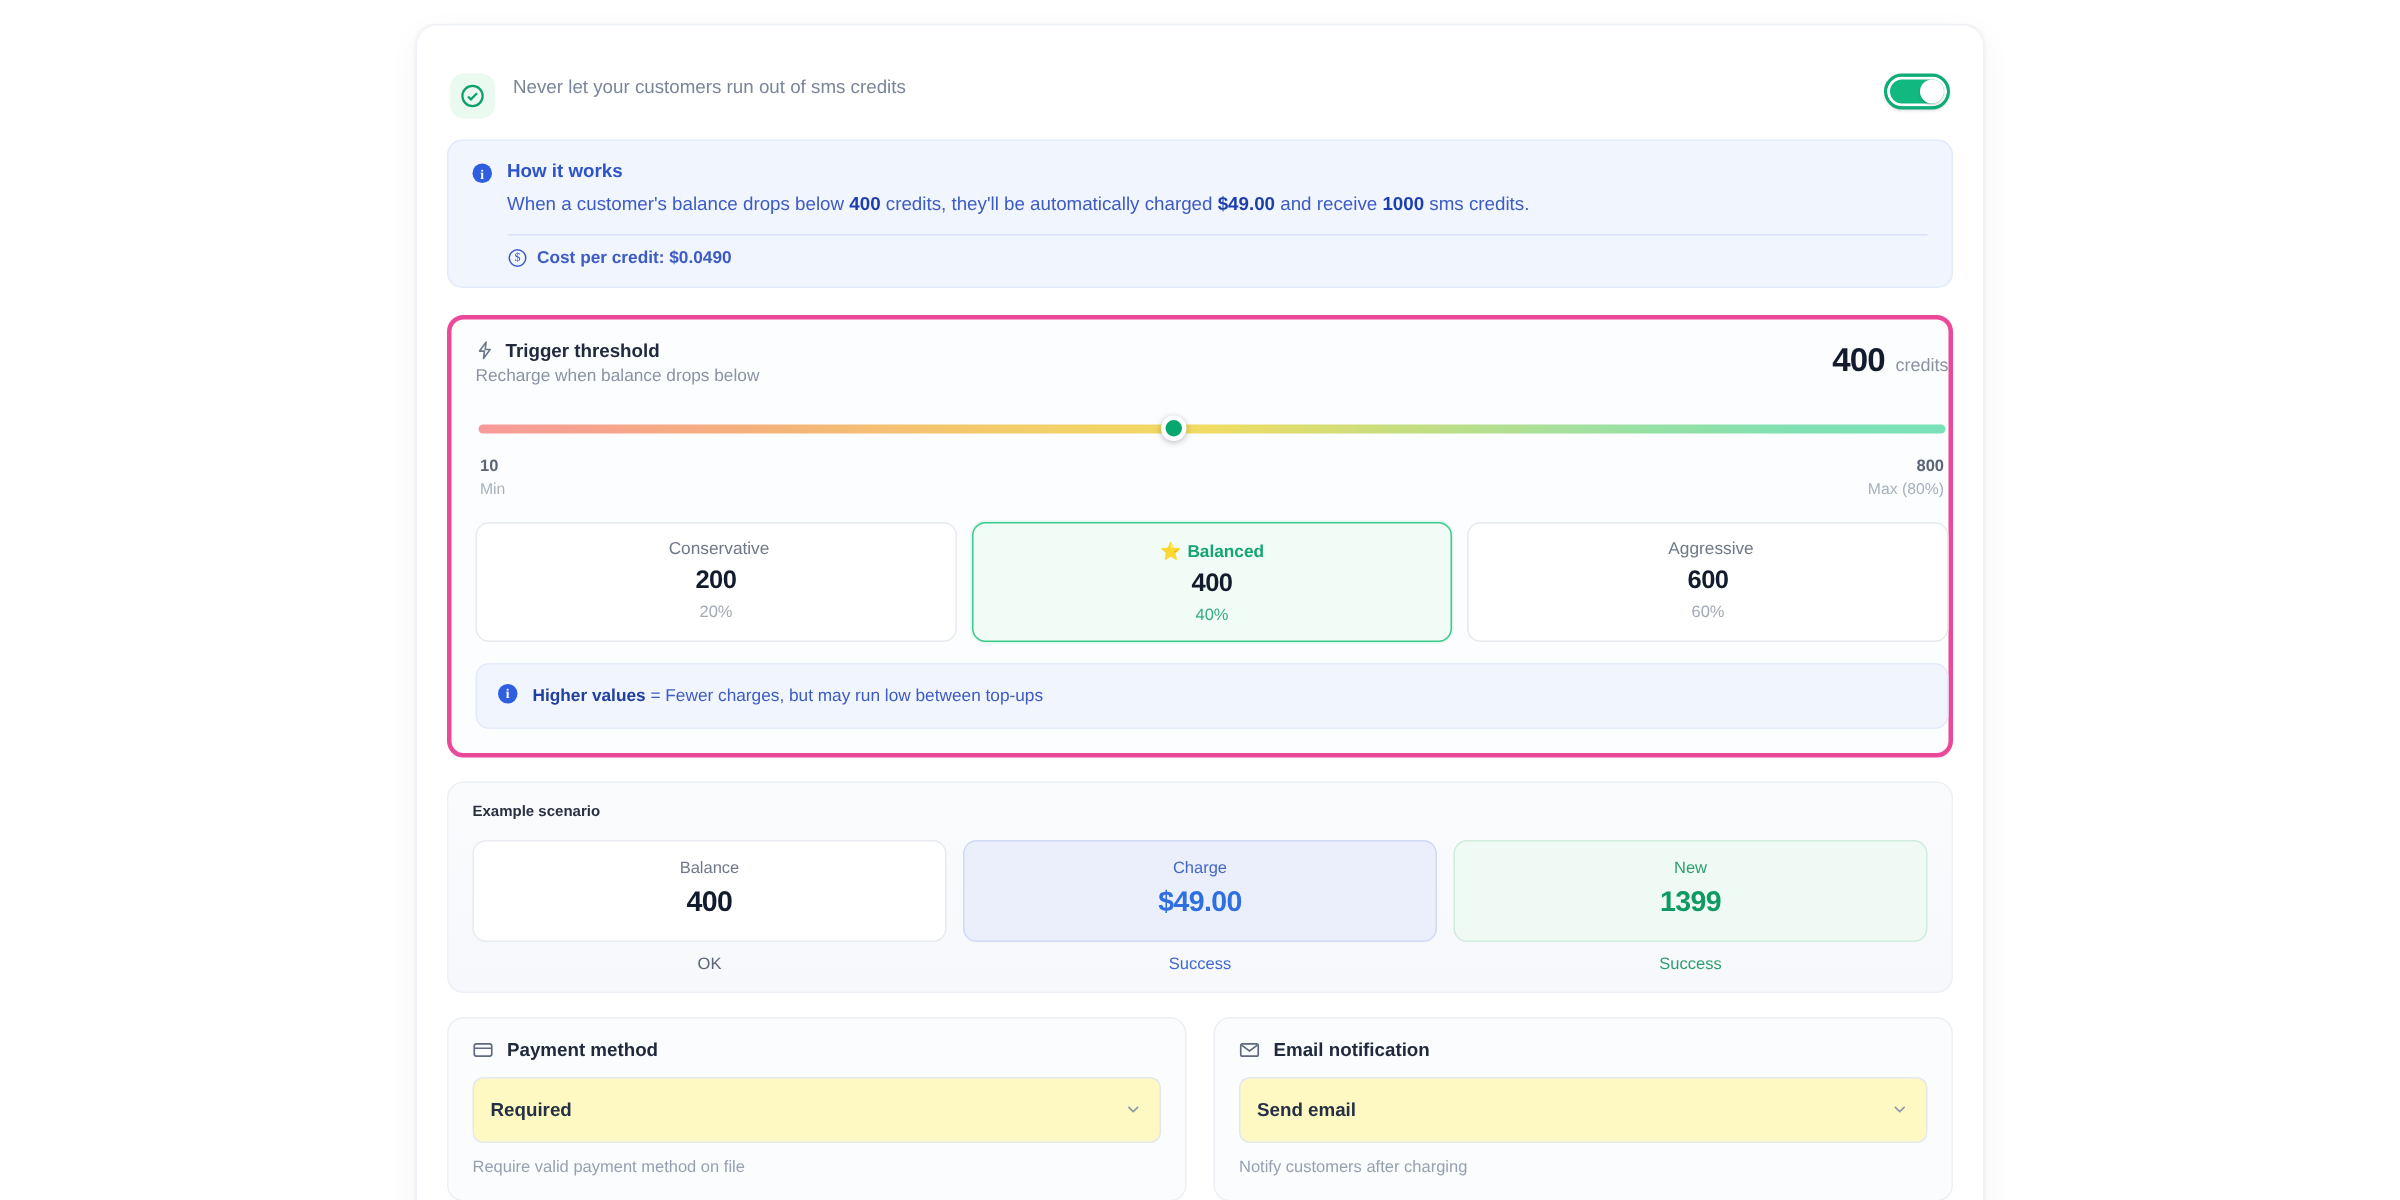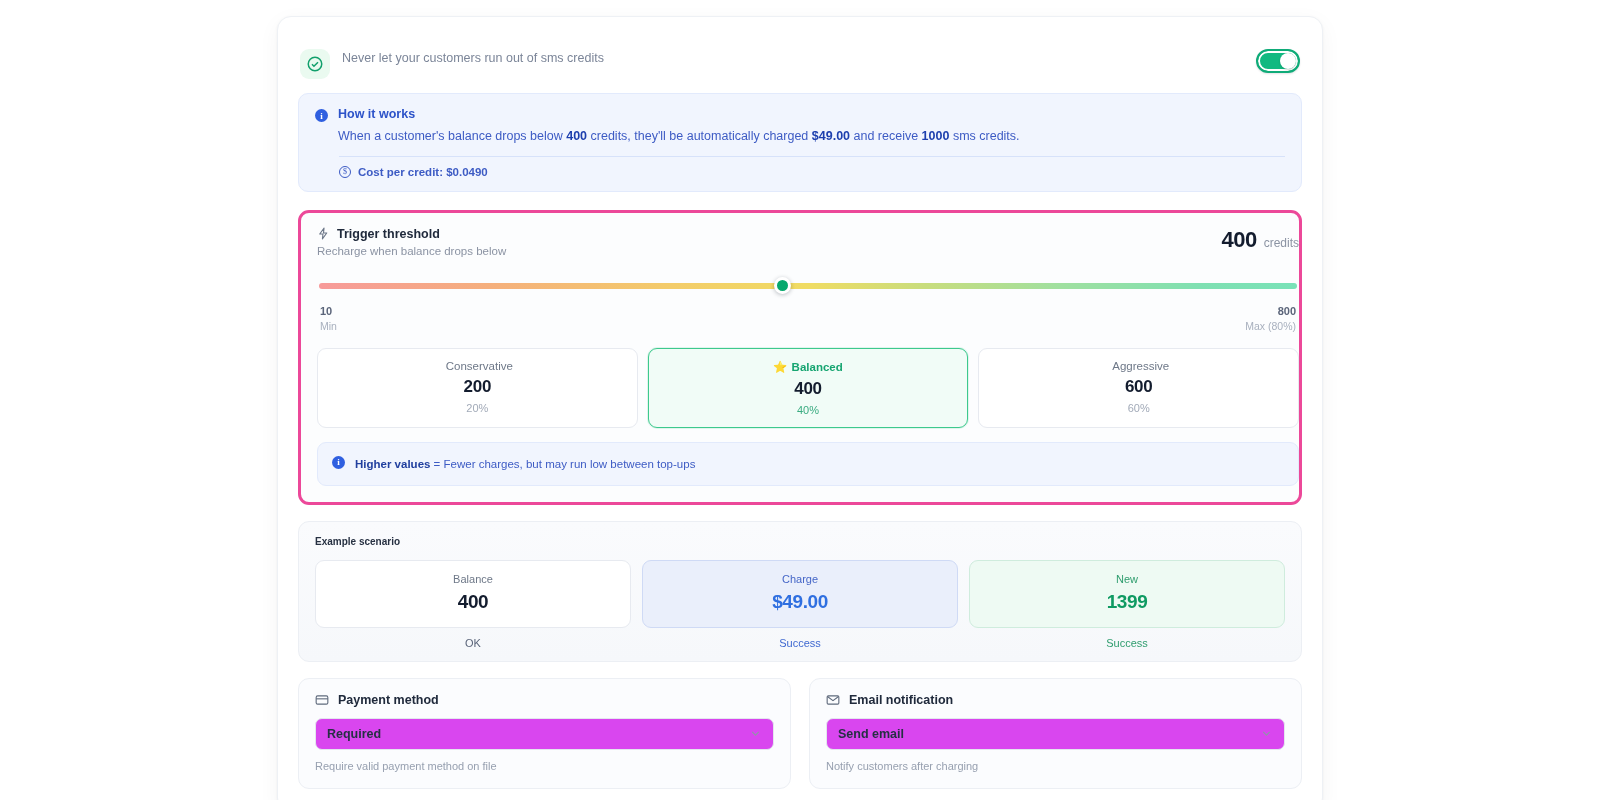--- a/index.html
+++ b/index.html
@@ -160,22 +160,22 @@
   
   .bottom { display: flex; gap: 18px; }
   .panel {
     flex: 1 1 0; border: 1px solid #eceff4; border-radius: 11px;
     background: #fbfcfe; padding: 14px 16px 16px 16px;
   }
   .panel-head { display: flex; align-items: center; }
   .panel-head .pi { display: flex; color: #5f6a7c; margin-right: 9px; }
   .panel-title { font-size: 12.5px; font-weight: bold; color: #202a3c; }
   .select {
-    margin-top: 11px; height: 32px; border: 1px solid #e3e7ee; border-radius: 7px;
-    background: #d946ef; display: flex; align-items: center; justify-content: space-between;
+    margin-top: 11px; height: 44px; border: 1px solid #e3e7ee; border-radius: 7px;
+    background: #fef9c3; display: flex; align-items: center; justify-content: space-between;
     padding: 0 11px; cursor: pointer;
   }
   .select span { font-size: 12.5px; color: #253044; font-weight: bold; }
   .select .chev { color: #8e97a6; display: flex; }
   .panel-hint { font-size: 11px; color: #97a0b0; margin-top: 10px; }
 </style>
 </head>
 <body>
 
 <div class="page">

